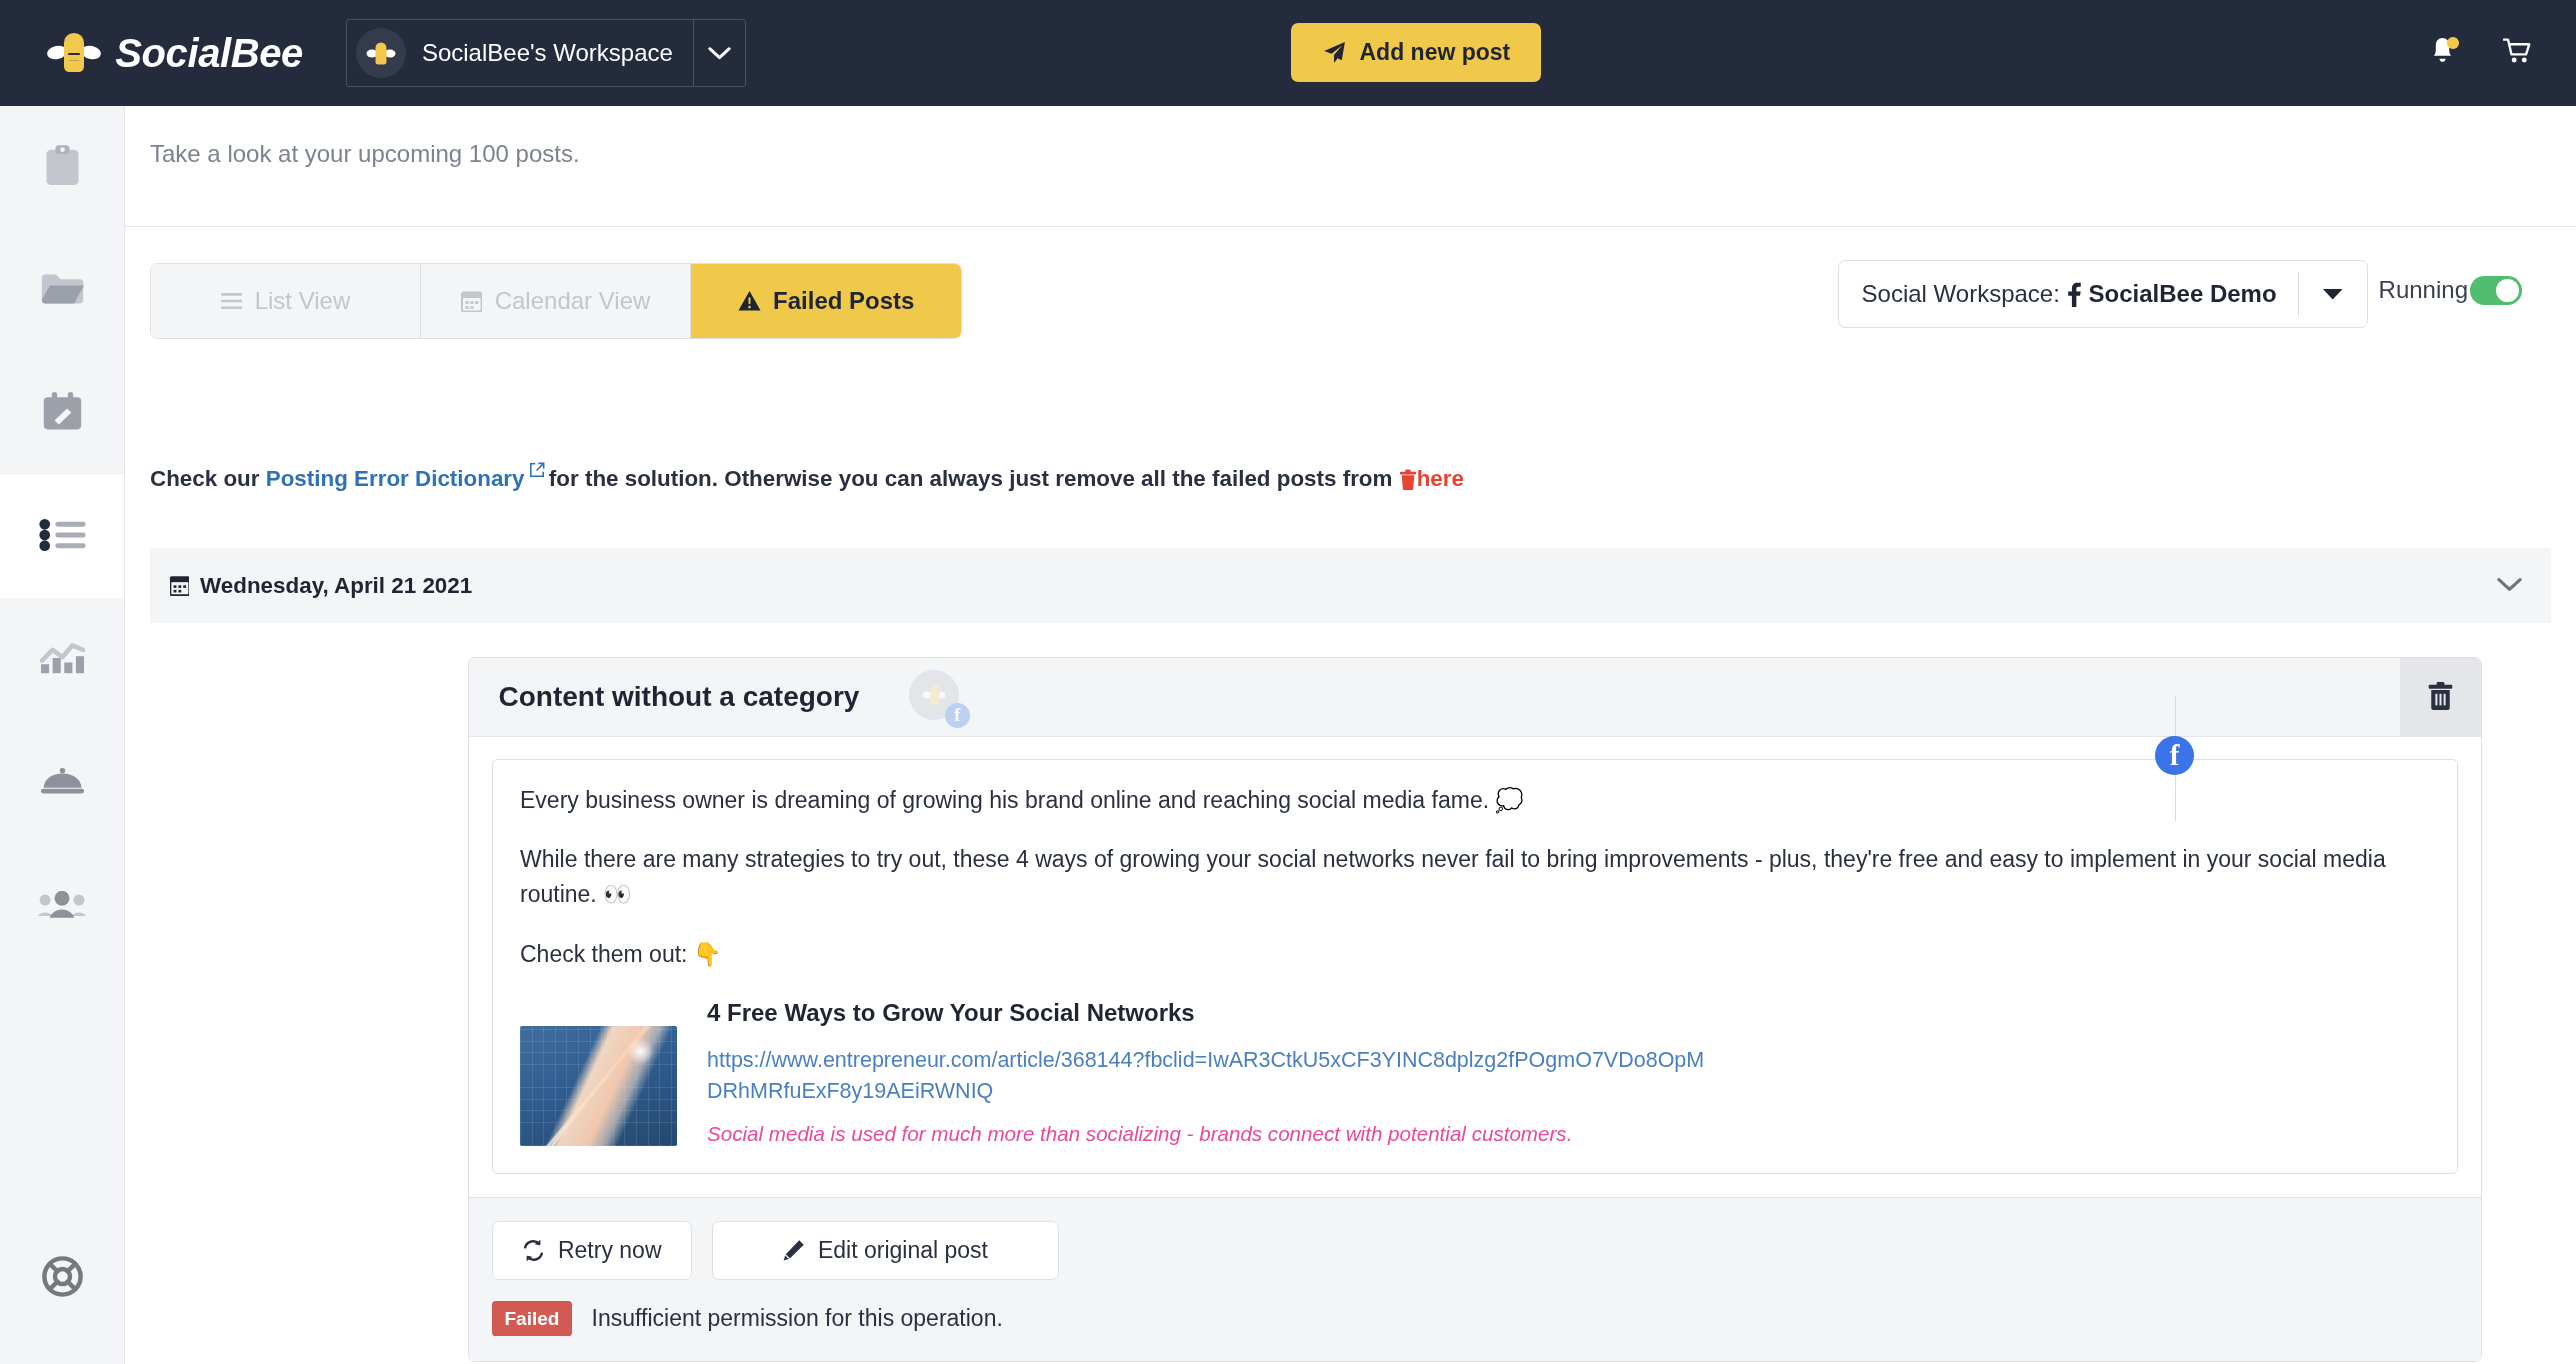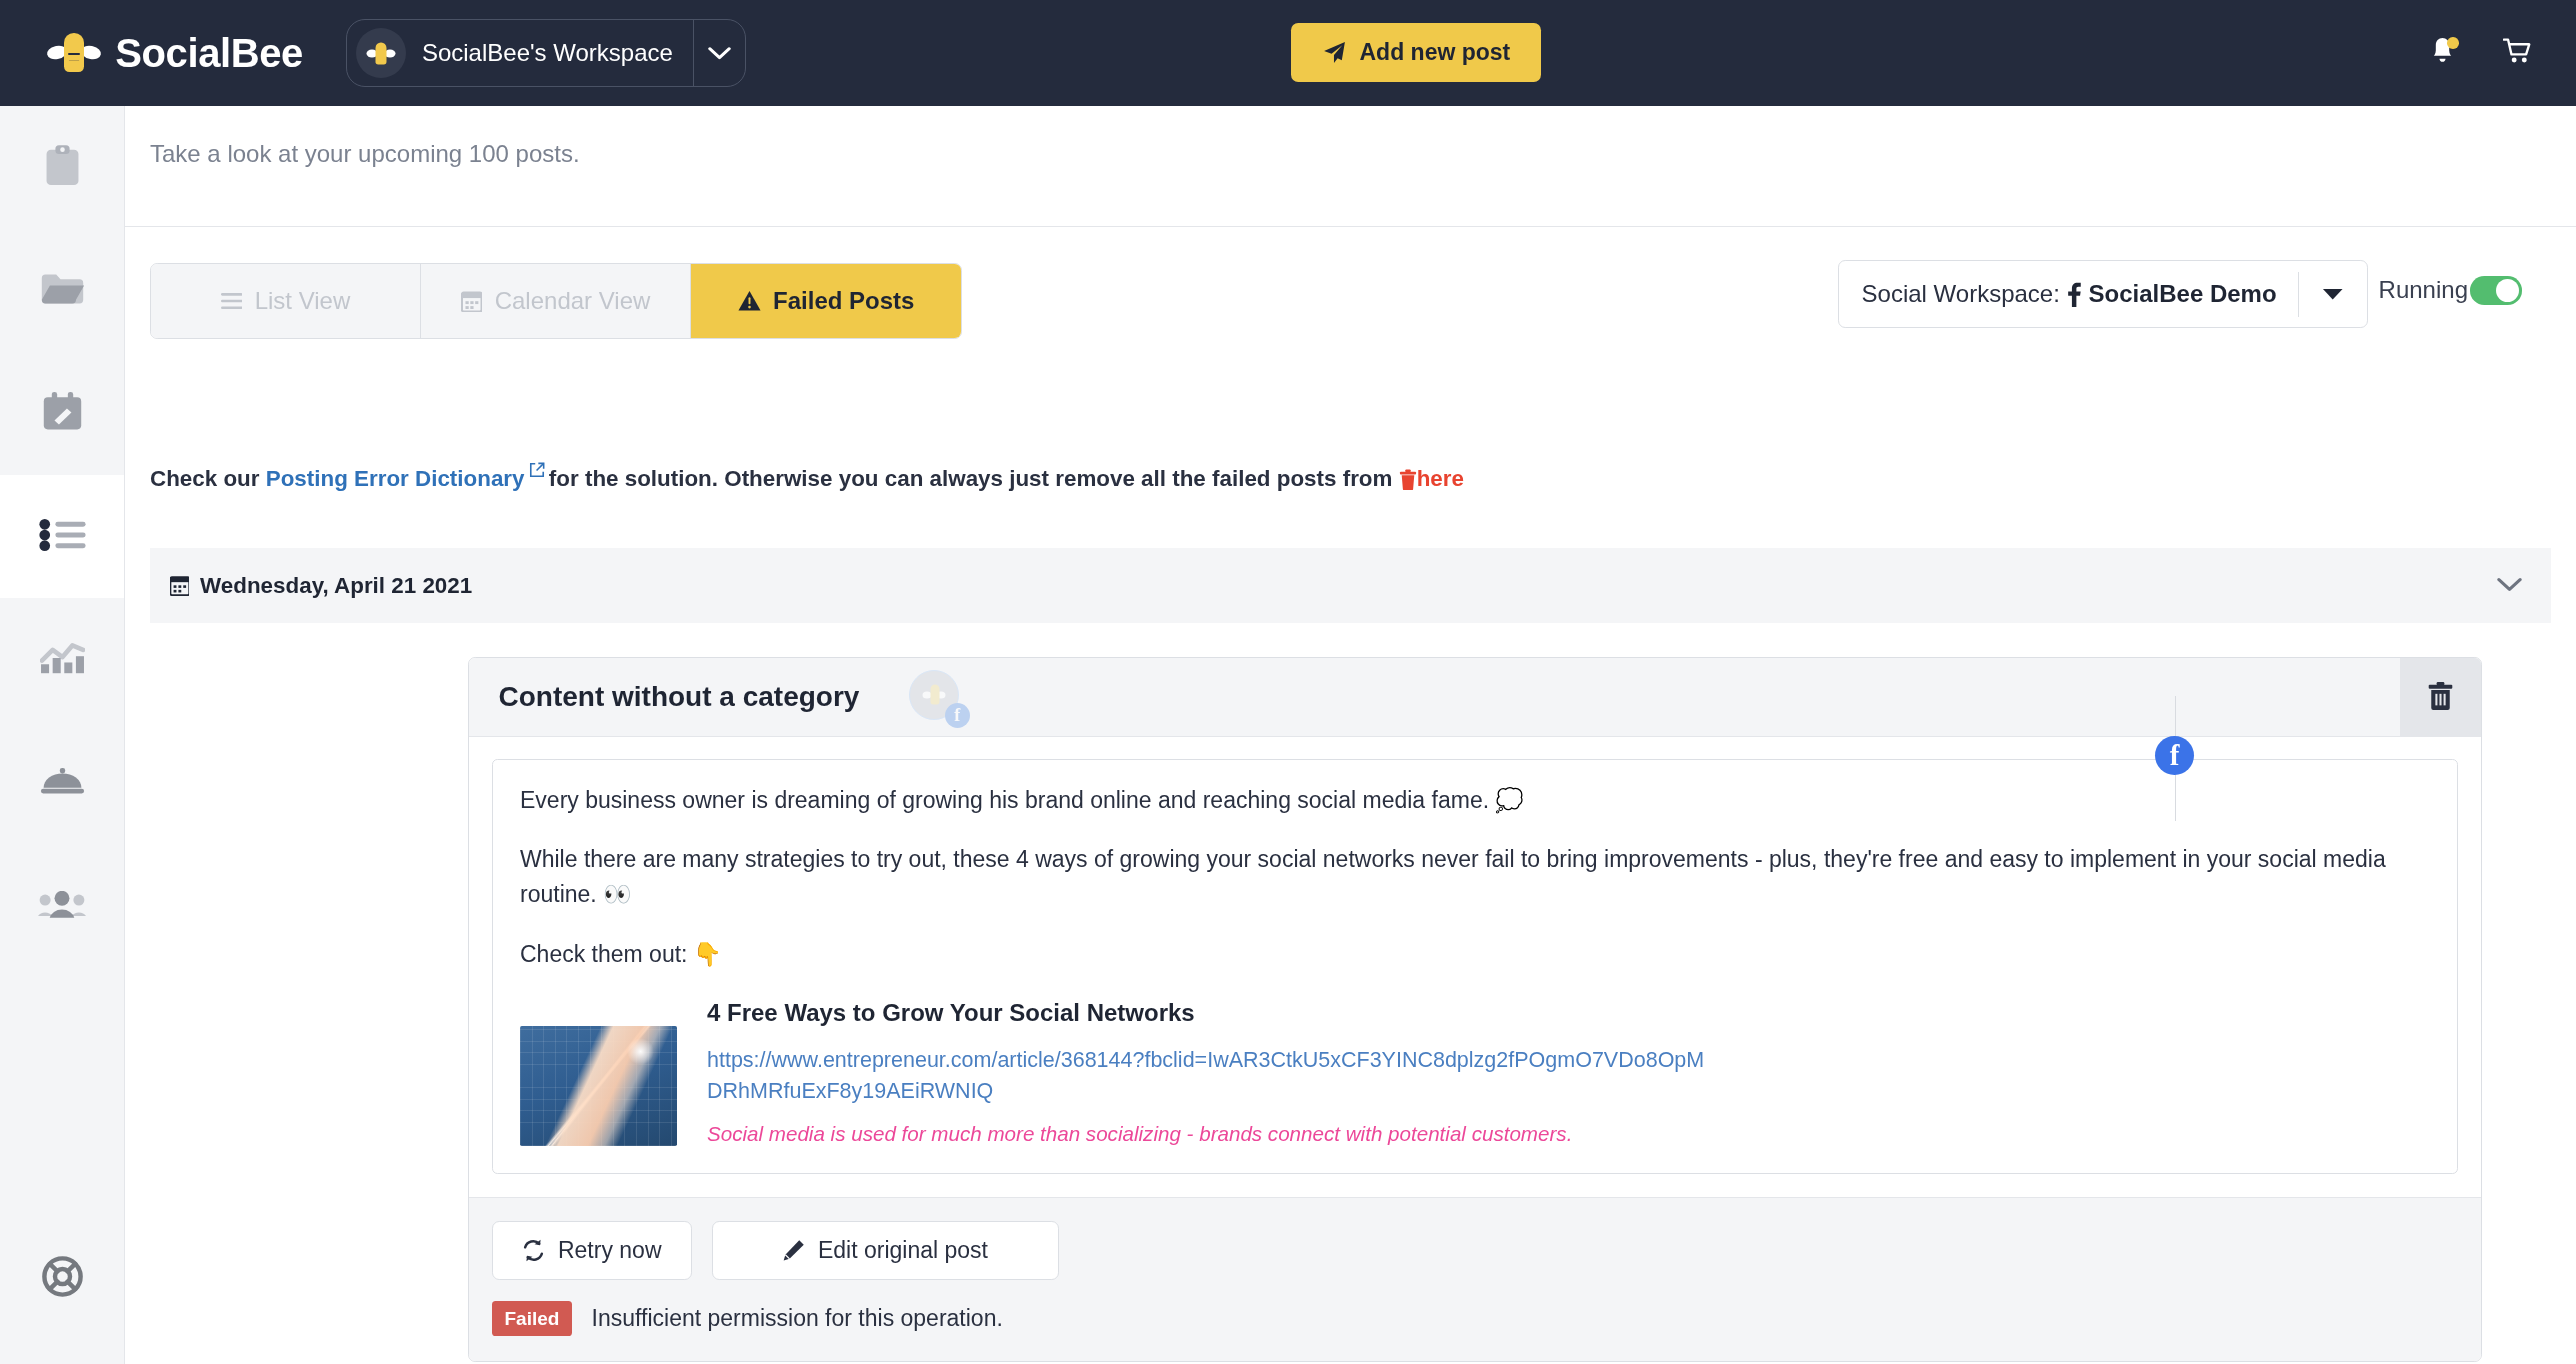--- a/index.html
+++ b/index.html
@@ -10,21 +10,21 @@
     overflow: hidden;
   }
 
   
   .topbar {
     position: absolute; top: 0; left: 0;
     width: 2576px; height: 106px;
     background: #242b3d;
     display: flex; align-items: center;
   }
-  .brand { display: flex; align-items: center; margin-left: 47px; }
+  .brand { display: flex; align-items: center; margin-left: 47px; font-style: italic; }
   .bee-logo { width: 54px; height: 47px; position: relative; }
   .bee-wing-l, .bee-wing-r {
     position: absolute; width: 19.7px; height: 13.4px;
     background: #fff; border-radius: 50%; top: 16px;
   }
   .bee-wing-l { left: 0; transform: rotate(-12deg); }
   .bee-wing-r { right: 0; transform: rotate(12deg); }
   .bee-body {
     position: absolute; left: 17px; top: 3.6px;
     width: 19.7px; height: 39px;
@@ -36,21 +36,21 @@
     width: 12.5px; height: 2.7px; background: #242b3d; border-radius: 1.8px;
     box-shadow: 0 6.3px 0 -0.9px #242b3d;
   }
   .brand-name {
     color: #ffffff; font-size: 40px; font-weight: bold;
     letter-spacing: -0.4px; margin-left: 14.3px;
   }
 
   .workspace {
     margin-left: 43px; height: 68px;
-    border: 0.9px solid #4a5265; border-radius: 19px;
+    border: 0.9px solid #4a5265; border-radius: 3px;
     display: flex; align-items: center; padding: 0 0 0 9px; text-align: right;
   }
   .ws-avatar {
     width: 50px; height: 50px; border-radius: 50%;
     background: #343b4d; position: relative; flex: none;
   }
   .ws-avatar .mini-bee {
     position: absolute; left: 50%; top: 50%;
     transform: translate(-50%,-50%); width: 29px; height: 25px;
   }

